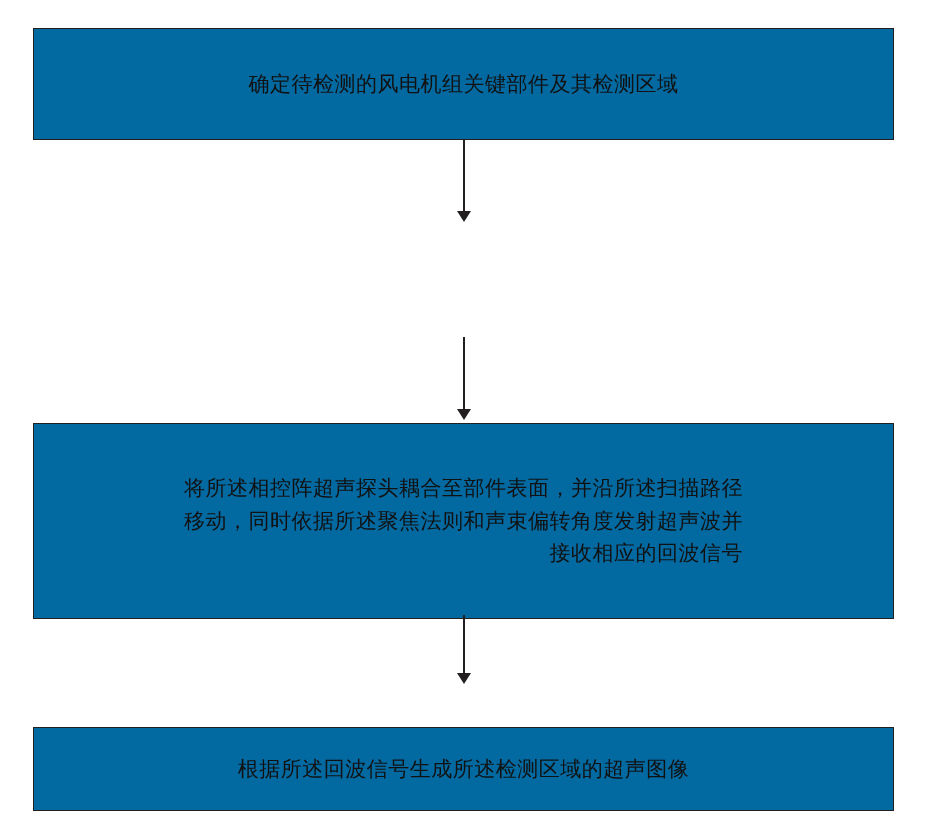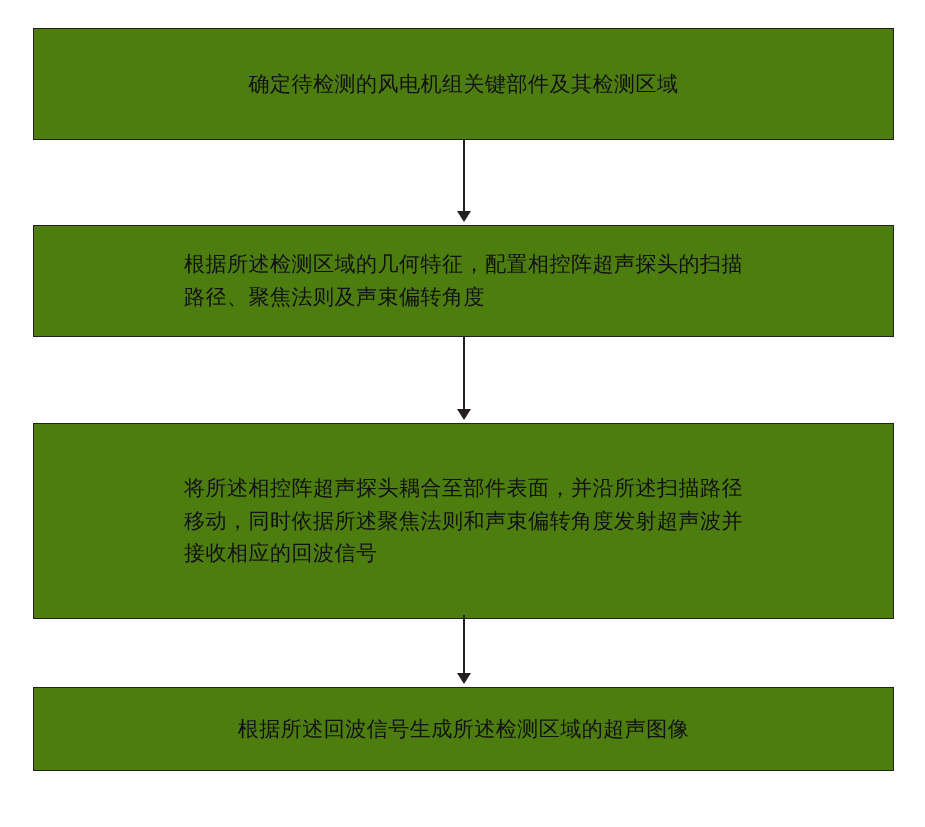--- a/index.html
+++ b/index.html
@@ -16,25 +16,25 @@
   .flowchart {
     position: relative;
     width: 925px;
     height: 827px;
     box-sizing: border-box;
   }
   .node {
     position: absolute;
     box-sizing: border-box;
     border: 1px solid #231f20;
-    background: #4d7c0f;
+    background: #0369a1;
     display: flex;
     align-items: center;
     justify-content: center;
-    text-align: left;
+    text-align: right;
     color: #1a1a1a;
   }
   .node-text {
     display: block;
     font-size: 21px;
     line-height: 1.55;
     letter-spacing: 0.5px;
     padding: 0 26px;
     white-space: pre-line;
     color: #111111;
@@ -50,21 +50,21 @@
     height: 0;
     border-left: 7px solid transparent;
     border-right: 7px solid transparent;
     border-top: 11px solid #231f20;
   }
 
   
   #node-1 { left: 33px;  top: 28px;  width: 861px; height: 112px; }
   #node-2 { left: 33px;  top: 225px; width: 861px; height: 112px; }
   #node-3 { left: 33px;  top: 423px; width: 861px; height: 196px; }
-  #node-4 { left: 33px;  top: 687px; width: 861px; height: 84px; }
+  #node-4 { left: 33px;  top: 727px; width: 861px; height: 84px; }
 
   
   #conn-1 { left: 463px; top: 140px; height: 74px; }
   #arrow-1 { left: 457px; top: 211px; }
   #conn-2 { left: 463px; top: 337px; height: 75px; }
   #arrow-2 { left: 457px; top: 409px; }
   #conn-3 { left: 463px; top: 615px; height: 61px; }
   #arrow-3 { left: 457px; top: 673px; }
 </style>
 </head>
@@ -72,24 +72,20 @@
 
 <div class="flowchart">
 
   <div class="node" id="node-1">
     <span class="node-text">确定待检测的风电机组关键部件及其检测区域</span>
   </div>
 
   <div class="connector" id="conn-1"></div>
   <div class="arrowhead" id="arrow-1"></div>
 
-  <div class="node" id="node-2">
-    <span class="node-text">根据所述检测区域的几何特征，配置相控阵超声探头的扫描
-路径、聚焦法则及声束偏转角度</span>
-  </div>
 
   <div class="connector" id="conn-2"></div>
   <div class="arrowhead" id="arrow-2"></div>
 
   <div class="node" id="node-3">
     <span class="node-text">将所述相控阵超声探头耦合至部件表面，并沿所述扫描路径
 移动，同时依据所述聚焦法则和声束偏转角度发射超声波并
 接收相应的回波信号</span>
   </div>
 

